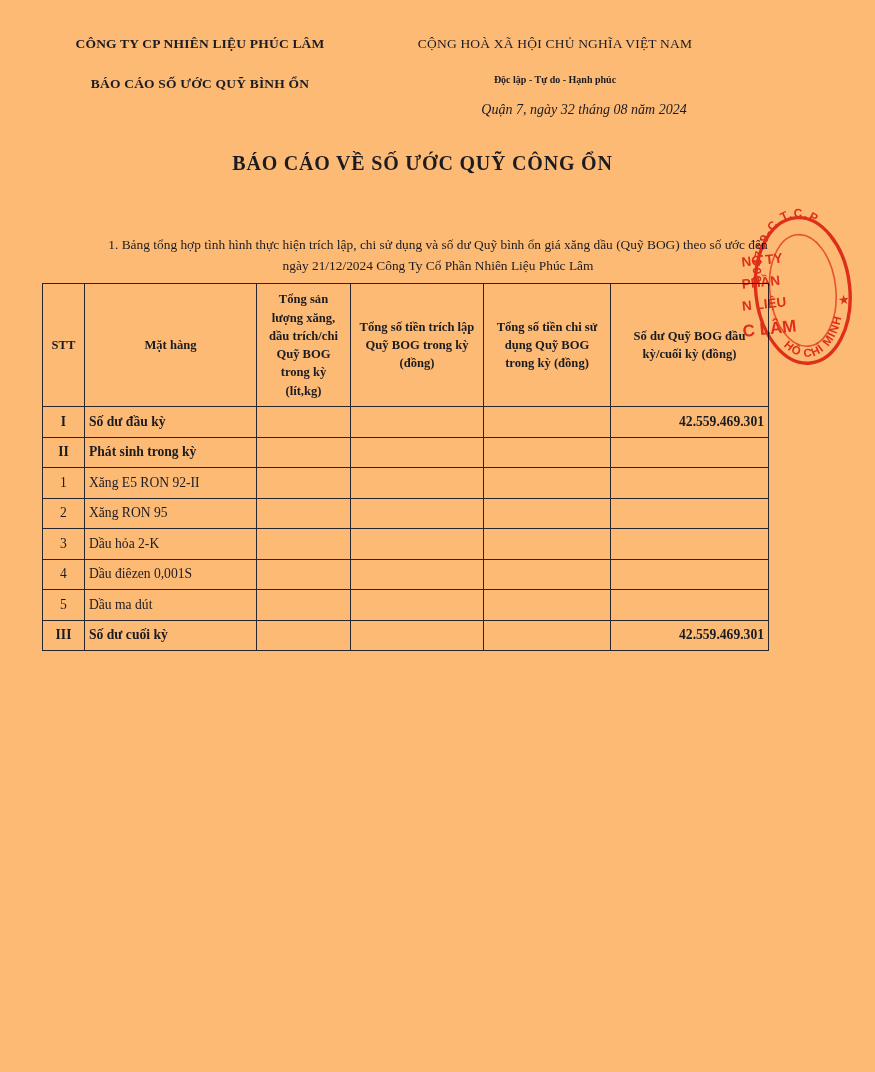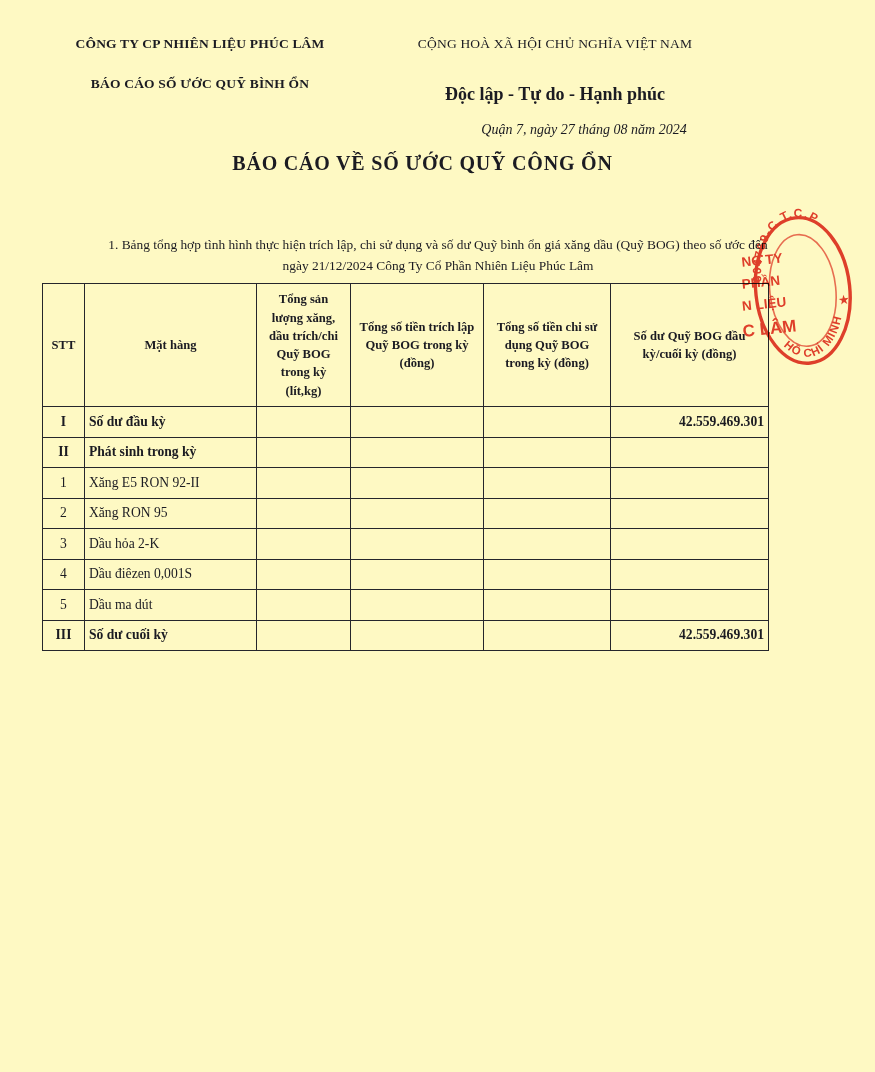--- a/index.html
+++ b/index.html
@@ -1,26 +1,26 @@
 <!DOCTYPE html>
 <html><head>
 <meta charset="utf-8">
 <style>
   html,body{margin:0;padding:0;background:#ffffff;}
   .page{
-    position:relative;width:875px;height:1072px;background:#fef9c3;
+    position:relative;width:875px;height:1072px;background:#fdba74;
     font-family:"Liberation Serif","DejaVu Serif",serif;color:#1b1b22;overflow:hidden;
   }
   
   .hdr-left{position:absolute;left:50px;top:36px;width:300px;text-align:center;}
   .hdr-left .l1{font-weight:bold;font-size:13.5px;letter-spacing:.2px;}
   .hdr-left .l2{font-weight:bold;font-size:13.5px;margin-top:24px;letter-spacing:.2px;}
   .hdr-right{position:absolute;left:385px;top:36px;width:340px;text-align:center;}
   .hdr-right .l1{font-weight:normal;font-size:13.5px;letter-spacing:.2px;}
-  .hdr-right .l2{font-weight:bold;font-size:18px;margin-top:32px;}
+  .hdr-right .l2{font-weight:bold;font-size:10px;margin-top:22px;}
   .hdr-right .l3{font-style:italic;font-size:14px;margin-top:17px;padding-left:58px;}
   
   .doc-title{
     position:absolute;left:0;top:152px;width:845px;text-align:center;
     font-size:20px;font-weight:bold;letter-spacing:.8px;
   }
   
   .intro{position:absolute;left:38px;top:234px;width:800px;text-align:center;
     font-size:13.4px;line-height:21px;}
   
@@ -53,21 +53,21 @@
 <div class="page">
 
   <div class="hdr-left">
     <div class="l1">CÔNG TY CP NHIÊN LIỆU PHÚC LÂM</div>
     <div class="l2">BÁO CÁO SỐ ƯỚC QUỸ BÌNH ỔN</div>
   </div>
 
   <div class="hdr-right">
     <div class="l1">CỘNG HOÀ XÃ HỘI CHỦ NGHĨA VIỆT NAM</div>
     <div class="l2">Độc lập - Tự do - Hạnh phúc</div>
-    <div class="l3">Quận 7, ngày 27 tháng 08 năm 2024</div>
+    <div class="l3">Quận 7, ngày 32 tháng 08 năm 2024</div>
   </div>
 
   <div class="doc-title">BÁO CÁO VỀ SỐ ƯỚC QUỸ CÔNG ỔN</div>
 
   <div class="intro">
     <div>1. Bảng tổng hợp tình hình thực hiện trích lập, chi sử dụng và số dư Quỹ bình ổn giá xăng dầu (Quỹ BOG) theo số ước đến</div>
     <div>ngày 21/12/2024 Công Ty Cổ Phần Nhiên Liệu Phúc Lâm</div>
   </div>
 
   <table class="bog">

